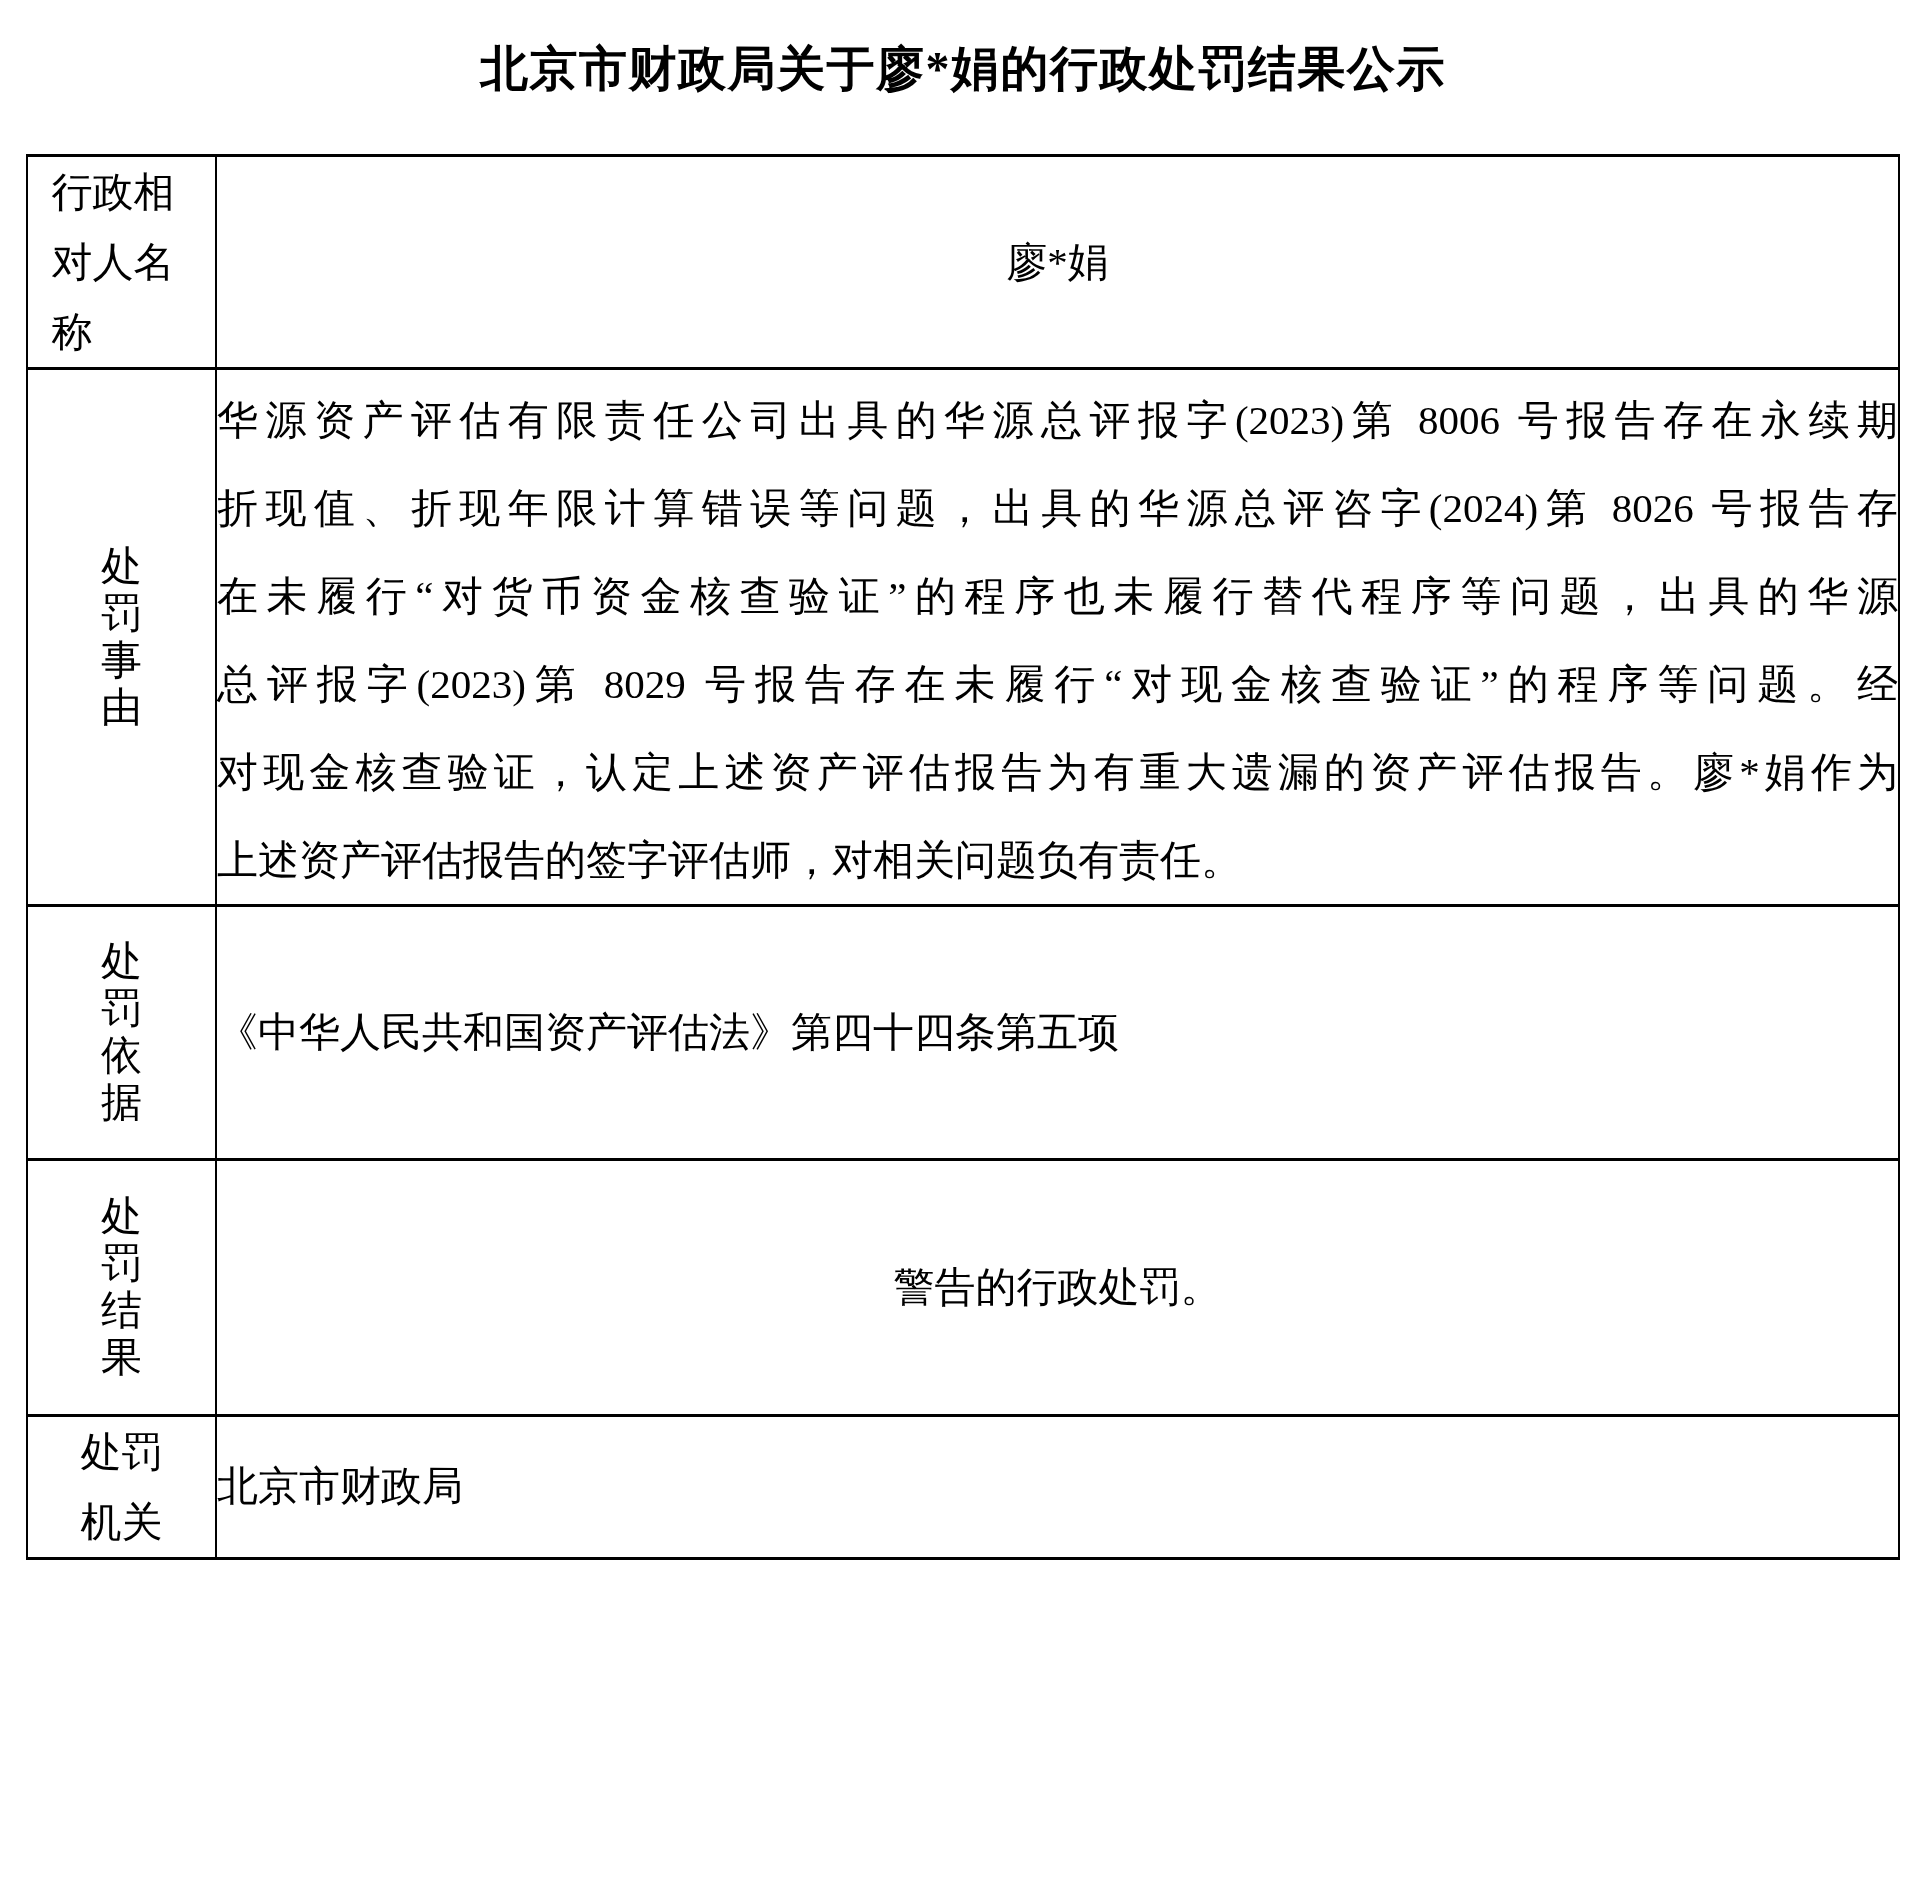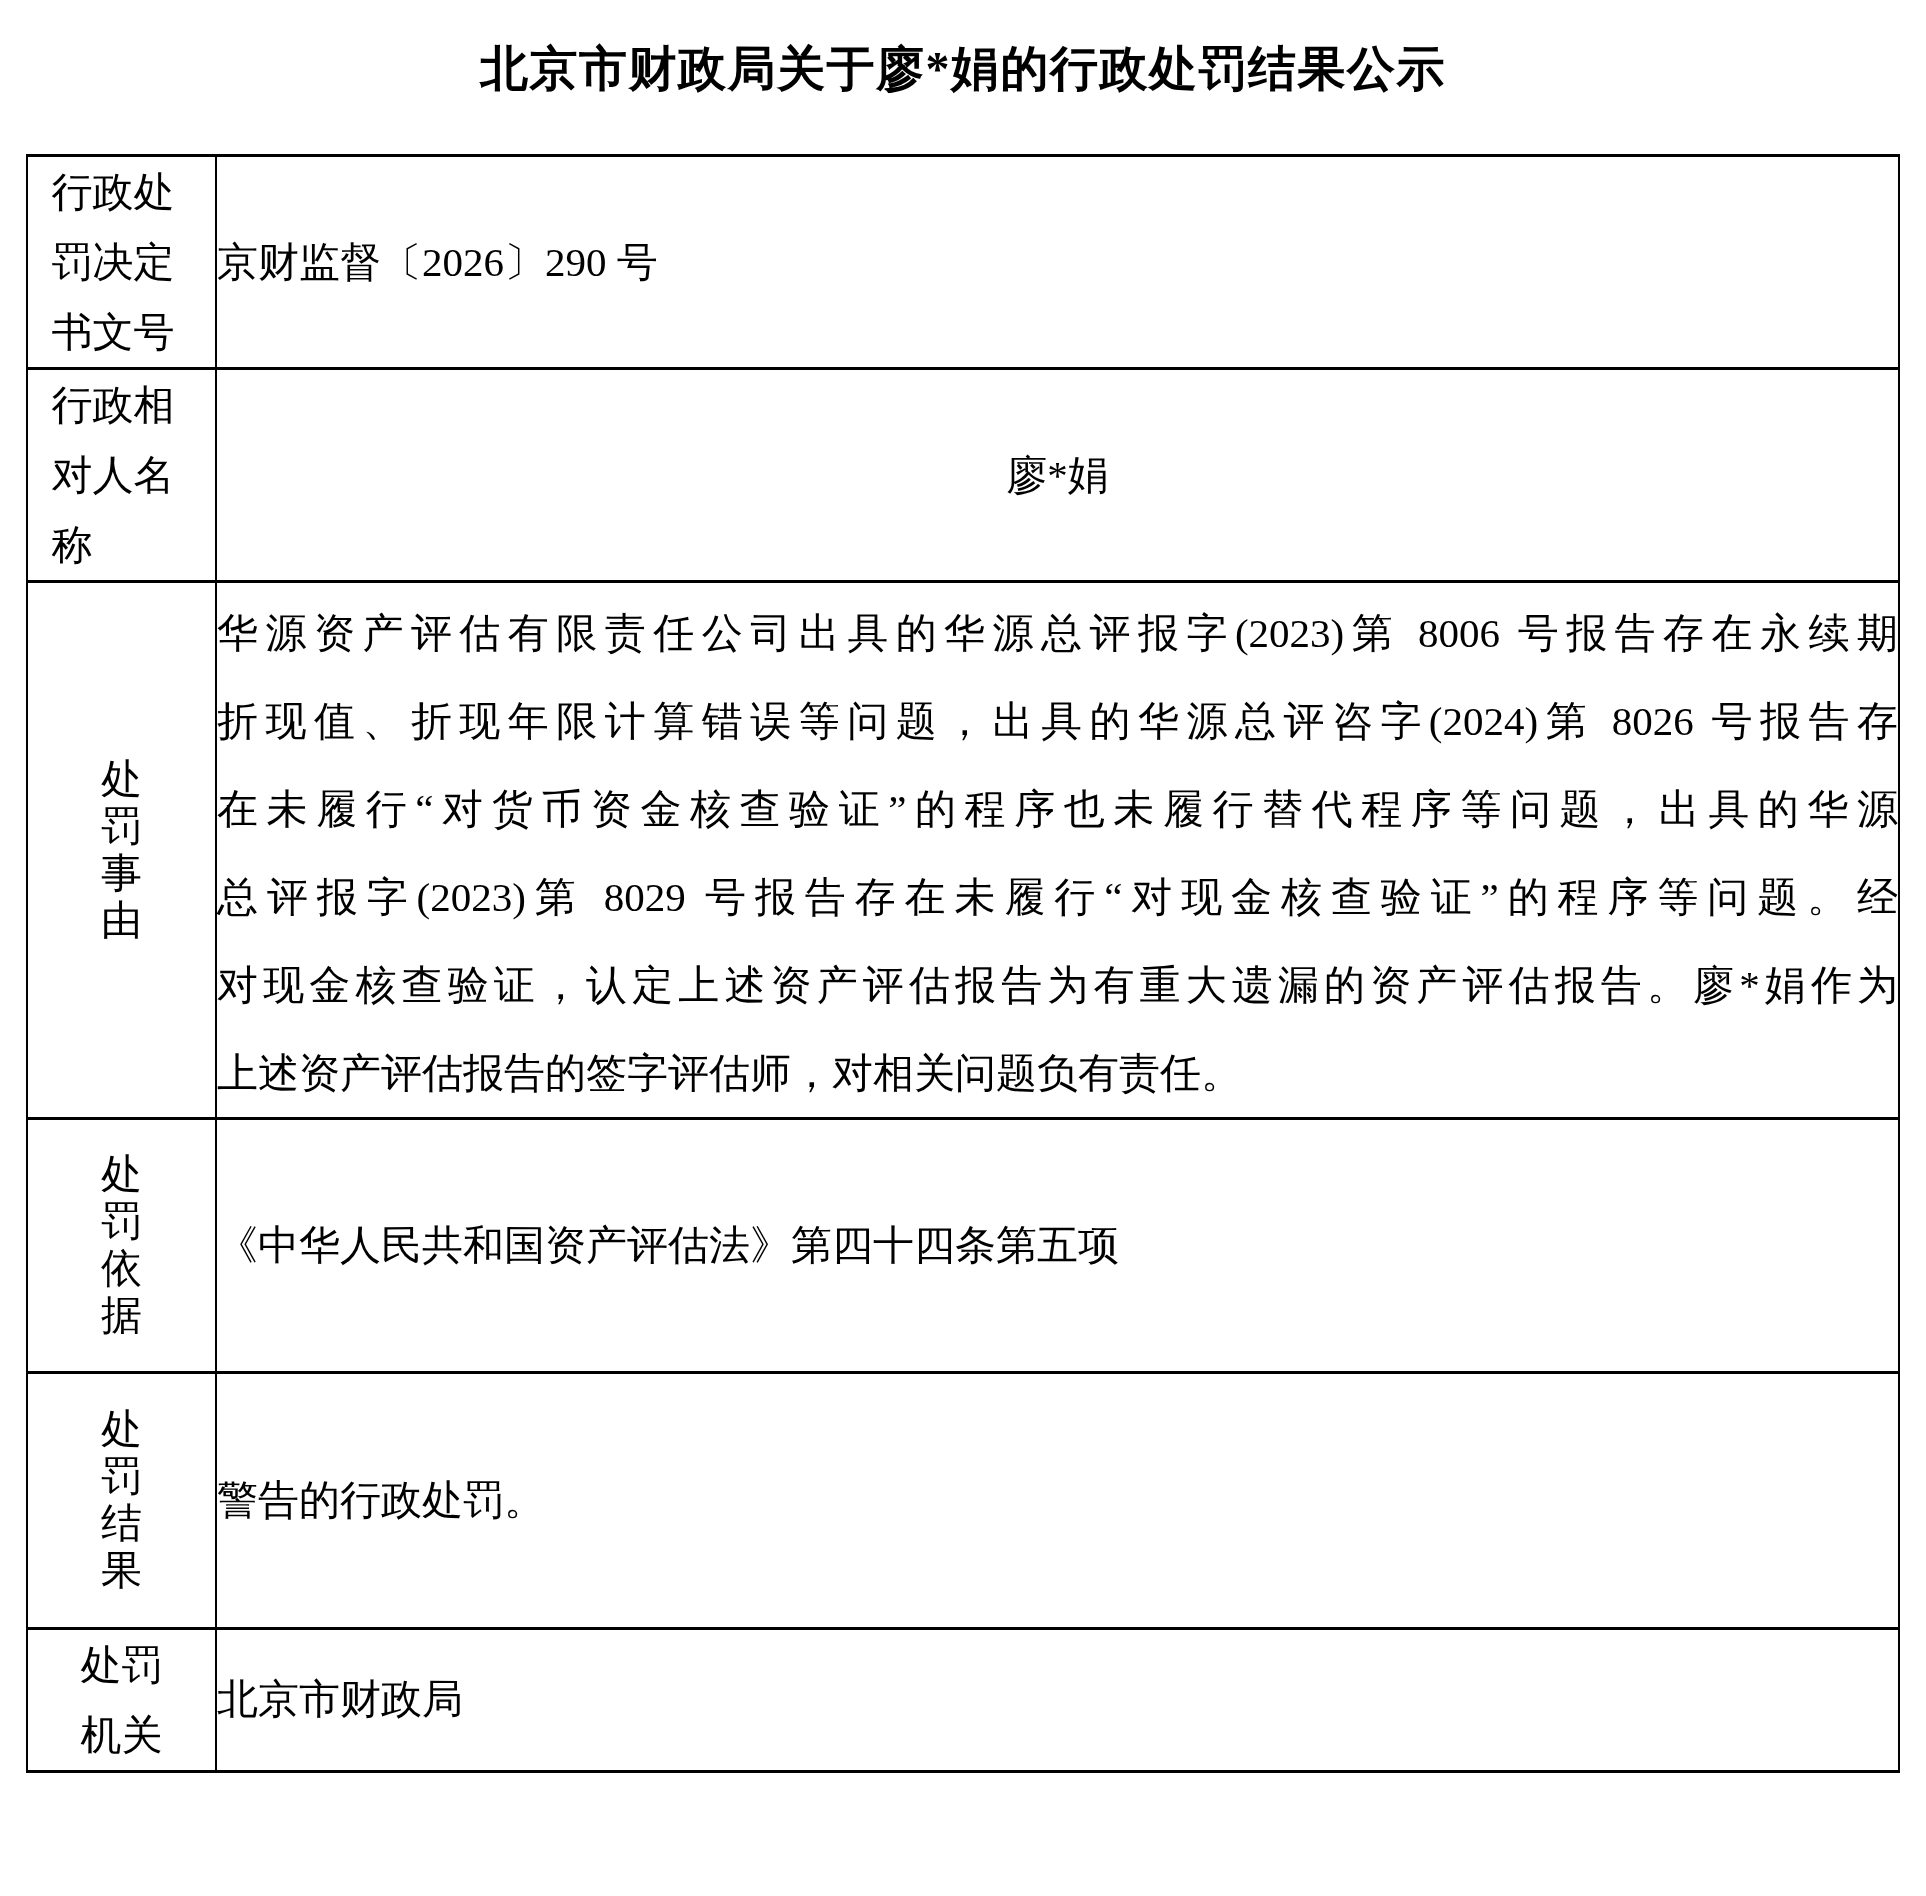--- a/index.html
+++ b/index.html
@@ -53,20 +53,21 @@
   .lbl-char { line-height: 47px; }
   .value-cell {
     font-size: 41px;
     padding-left: 25px;
     padding-right: 25px;
   }
   .value-cell .single-line { white-space: nowrap; }
   .value-top {
     vertical-align: top;
     padding-top: 11.7px;
+    text-align: center;
   }
   .r1 td { height: 206px; }
   .r2 td { height: 210px; text-align: center; }
   .r3 td { height: 529px; margin-left: 32px; }
   .r4 td { height: 251px; }
   .r5 td { height: 253px; }
   .r6 td { height: 139px; }
   .r7 td { height: 138px; }
   .para {
     padding-top: 5.9px;
@@ -89,30 +90,20 @@
 
   <h1 class="title">北京市财政局关于廖*娟的行政处罚结果公示</h1>
 
   <table class="doc-table">
     <colgroup>
       <col class="col-label">
       <col class="col-value">
     </colgroup>
     <tbody>
 
-      <tr class="r1">
-        <td class="label-cell align-left">
-          <div class="lbl-line">行政处</div>
-          <div class="lbl-line">罚决定</div>
-          <div class="lbl-line">书文号</div>
-        </td>
-        <td class="value-cell">
-          <div class="single-line">京财监督〔2026〕290 号</div>
-        </td>
-      </tr>
 
       <tr class="r2">
         <td class="label-cell align-left">
           <div class="lbl-line">行政相</div>
           <div class="lbl-line">对人名</div>
           <div class="lbl-line">称</div>
         </td>
         <td class="value-cell">
           <div class="single-line">廖*娟</div>
         </td>

